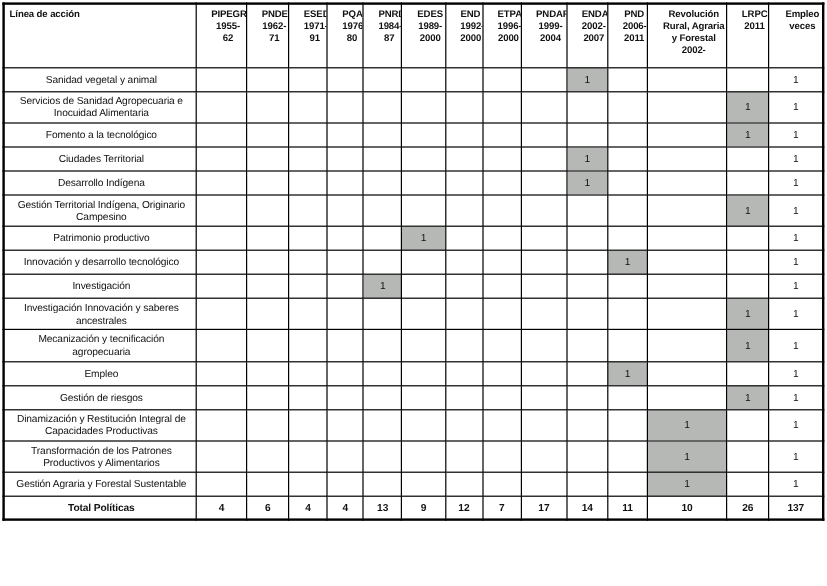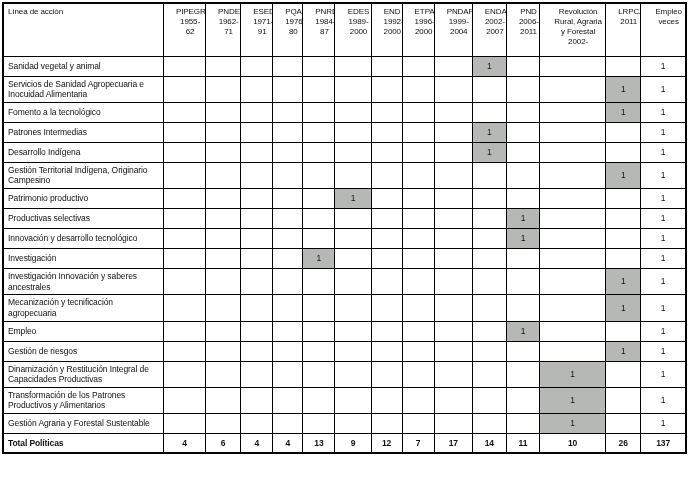--- a/index.html
+++ b/index.html
@@ -10,26 +10,26 @@
   table.matrix{
     border-collapse:collapse;table-layout:fixed;width:685px;
     border:2px solid #000;
   }
   .matrix th,.matrix td{
     border:1px solid #000;overflow:hidden;
     font-size:8px;line-height:1.25;letter-spacing:-0.1px;
   }
   .matrix thead tr{height:53px;}
   .matrix th{
-    font-weight:normal;text-align:center;vertical-align:top;
+    font-weight:bold;text-align:center;vertical-align:top;
     white-space:pre-line;padding:3px 1px 2px 12px;
   }
   .matrix th.corner{text-align:left;padding-left:4px;}
   .matrix td{height:15px;padding:2px 2px;vertical-align:middle;}
-  .matrix td.label{text-align:left;padding-left:4px;font-size:8.5px;}
+  .matrix td.label{text-align:center;padding-left:4px;font-size:8.5px;}
   .matrix td.val{text-align:center;font-size:8.5px;}
   .matrix tr.totals td{font-weight:bold;height:14px;}
 </style>
 </head>
 <body>
 
 <div class="page">
   <table class="matrix">
     <colgroup>
       <col style="width:160px">
@@ -139,21 +139,21 @@
           <td class="val"></td>
           <td class="val"></td>
           <td class="val"></td>
           <td class="val"></td>
           <td class="val"></td>
           <td class="val"></td>
           <td class="val" style="background: rgb(181, 184, 180);">1</td>
           <td class="val">1</td>
         </tr>
         <tr>
-          <td class="label">Patrones Intermedias</td>
+          <td class="label">Ciudades Territorial</td>
           <td class="val"></td>
           <td class="val"></td>
           <td class="val"></td>
           <td class="val"></td>
           <td class="val"></td>
           <td class="val"></td>
           <td class="val"></td>
           <td class="val"></td>
           <td class="val"></td>
           <td class="val" style="background: rgb(181, 184, 180);">1</td>
@@ -202,37 +202,20 @@
           <td class="val"></td>
           <td class="val"></td>
           <td class="val"></td>
           <td class="val"></td>
           <td class="val" style="background: rgb(181, 184, 180);">1</td>
           <td class="val"></td>
           <td class="val"></td>
           <td class="val"></td>
           <td class="val"></td>
           <td class="val"></td>
-          <td class="val"></td>
-          <td class="val"></td>
-          <td class="val">1</td>
-        </tr>
-        <tr>
-          <td class="label">Productivas selectivas</td>
-          <td class="val"></td>
-          <td class="val"></td>
-          <td class="val"></td>
-          <td class="val"></td>
-          <td class="val"></td>
-          <td class="val"></td>
-          <td class="val"></td>
-          <td class="val"></td>
-          <td class="val"></td>
-          <td class="val"></td>
-          <td class="val" style="background: rgb(181, 184, 180);">1</td>
           <td class="val"></td>
           <td class="val"></td>
           <td class="val">1</td>
         </tr>
         <tr>
           <td class="label">Innovación y desarrollo tecnológico</td>
           <td class="val"></td>
           <td class="val"></td>
           <td class="val"></td>
           <td class="val"></td>

